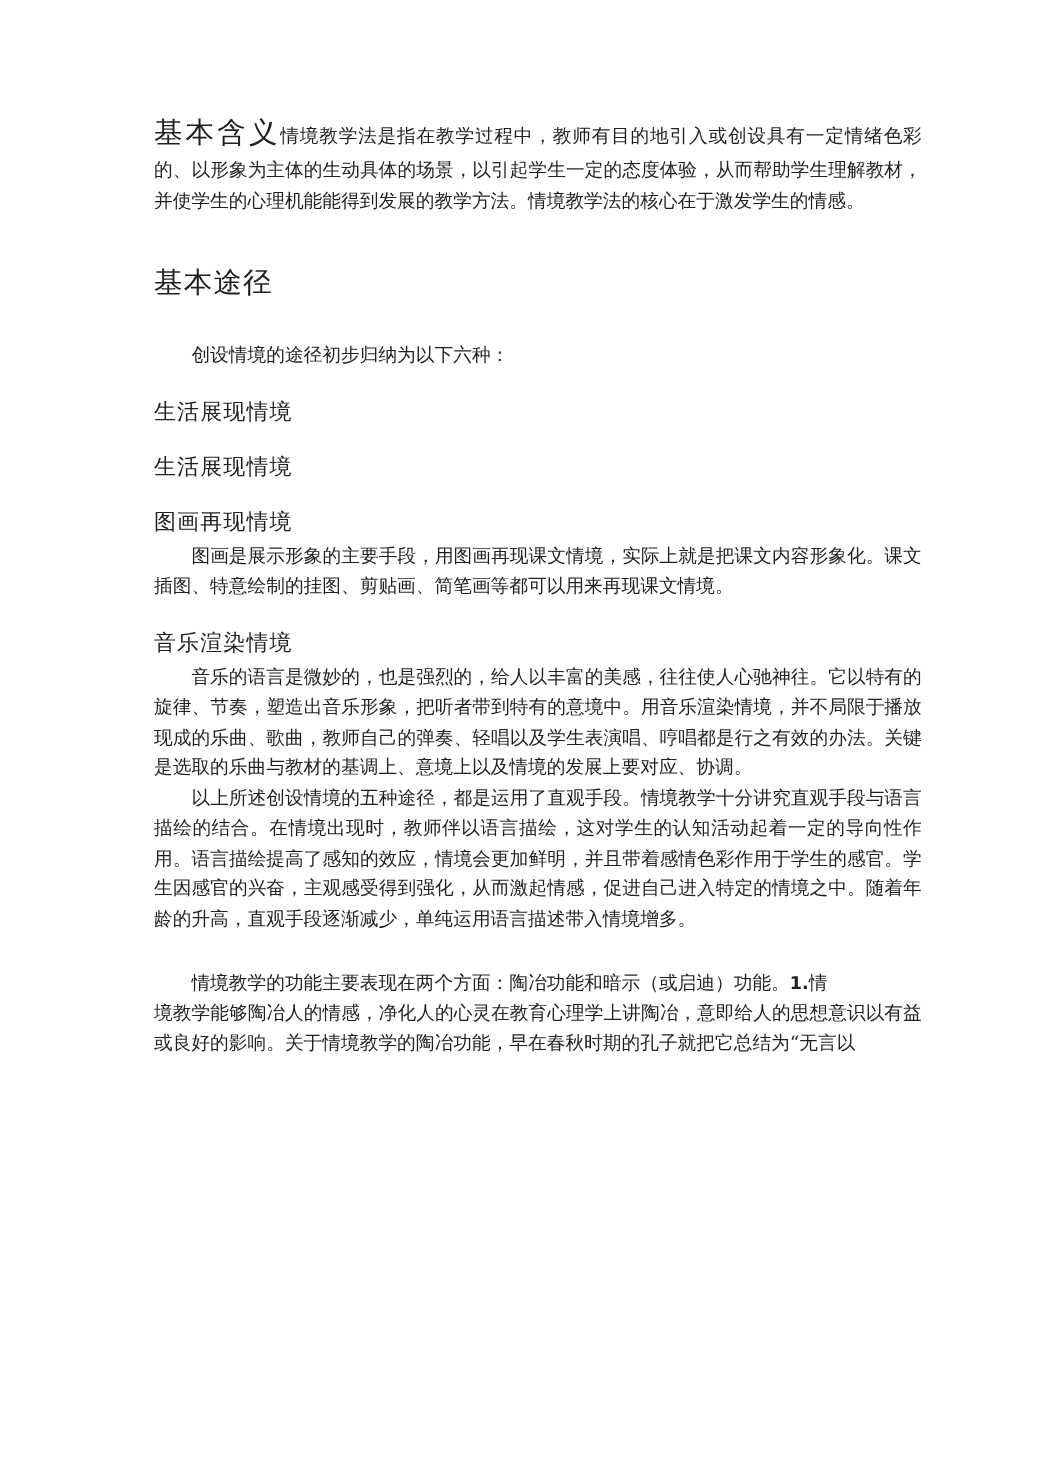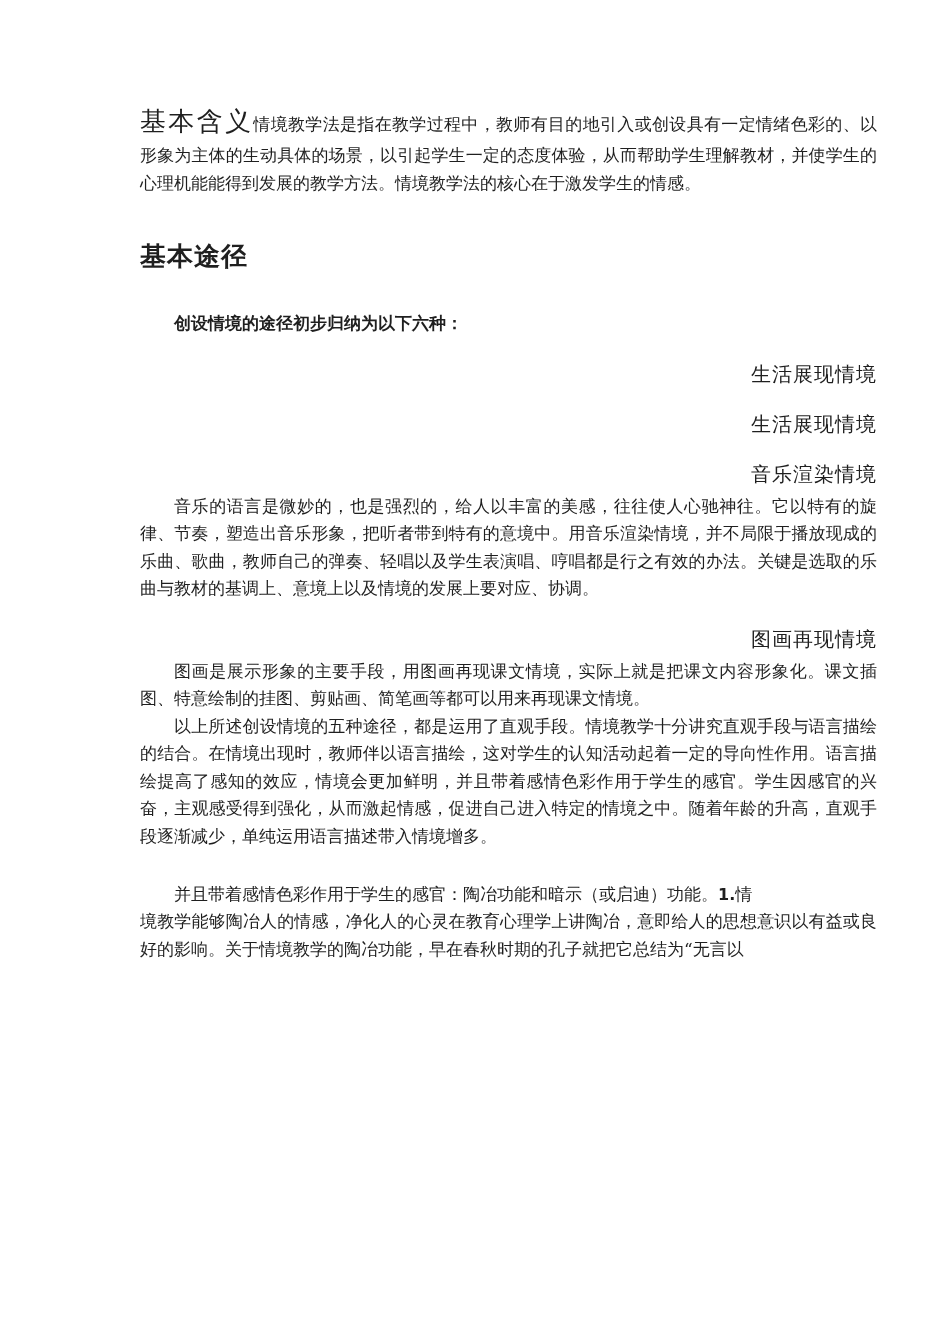--- a/index.html
+++ b/index.html
@@ -11,53 +11,51 @@
     width: 950px;
     height: 1344px;
     overflow: hidden;
     font-family: "DejaVu Serif", "Liberation Serif", serif;
     color: #1f1f1f;
   }
   .page {
     box-sizing: border-box;
     width: 950px;
     height: 1344px;
-    padding: 100px 73px 0 140px;
+    padding: 100px 112px 0 140px;
     background: #ffffff;
   }
   .body-p {
     font-size: 17px;
     line-height: 1.62;
     margin: 0;
     text-align: justify;
     text-indent: 2em;
   }
   .lead {
     text-indent: 0;
   }
   .lead-heading {
     font-size: 26px;
     letter-spacing: 2px;
   }
   .doc-h1 {
     font-size: 26px;
-    font-weight: bold;
+    font-weight: normal;
     letter-spacing: 1px;
     margin: 42px 0 0 0;
   }
   .intro-p {
     margin-top: 36px;
-    font-weight: bold;
   }
   .doc-h3 {
     font-size: 20px;
     font-weight: normal;
     letter-spacing: 1px;
     margin: 23px 0 5px 0;
-    text-align: right;
   }
   .closing-p {
     margin-top: 30px;
   }
   .bold-num {
     font-family: "DejaVu Sans", "Liberation Sans", sans-serif;
     font-weight: bold;
     font-size: 16px;
   }
 </style>
@@ -74,31 +72,31 @@
 
   <section>
     <h3 class="doc-h3">生活展现情境</h3>
   </section>
 
   <section>
     <h3 class="doc-h3">生活展现情境</h3>
   </section>
 
   <section>
-    <h3 class="doc-h3">音乐渲染情境</h3>
-    <p class="body-p">音乐的语言是微妙的，也是强烈的，给人以丰富的美感，往往使人心驰神往。它以特有的旋律、节奏，塑造出音乐形象，把听者带到特有的意境中。用音乐渲染情境，并不局限于播放现成的乐曲、歌曲，教师自己的弹奏、轻唱以及学生表演唱、哼唱都是行之有效的办法。关键是选取的乐曲与教材的基调上、意境上以及情境的发展上要对应、协调。</p>
+    <h3 class="doc-h3">图画再现情境</h3>
+    <p class="body-p">图画是展示形象的主要手段，用图画再现课文情境，实际上就是把课文内容形象化。课文插图、特意绘制的挂图、剪贴画、简笔画等都可以用来再现课文情境。</p>
   </section>
 
   <section>
-    <h3 class="doc-h3">图画再现情境</h3>
-    <p class="body-p">图画是展示形象的主要手段，用图画再现课文情境，实际上就是把课文内容形象化。课文插图、特意绘制的挂图、剪贴画、简笔画等都可以用来再现课文情境。</p>
+    <h3 class="doc-h3">音乐渲染情境</h3>
+    <p class="body-p">音乐的语言是微妙的，也是强烈的，给人以丰富的美感，往往使人心驰神往。它以特有的旋律、节奏，塑造出音乐形象，把听者带到特有的意境中。用音乐渲染情境，并不局限于播放现成的乐曲、歌曲，教师自己的弹奏、轻唱以及学生表演唱、哼唱都是行之有效的办法。关键是选取的乐曲与教材的基调上、意境上以及情境的发展上要对应、协调。</p>
   </section>
 
   <section>
   </section>
 
   <section>
     <p class="body-p">以上所述创设情境的五种途径，都是运用了直观手段。情境教学十分讲究直观手段与语言描绘的结合。在情境出现时，教师伴以语言描绘，这对学生的认知活动起着一定的导向性作用。语言描绘提高了感知的效应，情境会更加鲜明，并且带着感情色彩作用于学生的感官。学生因感官的兴奋，主观感受得到强化，从而激起情感，促进自己进入特定的情境之中。随着年龄的升高，直观手段逐渐减少，单纯运用语言描述带入情境增多。</p>
   </section>
 
-  <p class="body-p closing-p"><span>并且带着感情色彩作用于学生的感官：陶冶功能和暗示（或启迪）功能。</span><span class="bold-num">1.</span><span>情</span><br><span>境教学能够陶冶人的情感，净化人的心灵在教育心理学上讲陶冶，意即给人的思想意识以有益或良好的影响。关于情境教学的陶冶功能，早在春秋时期的孔子就把它总结为“无言以</span></p>
+  <p class="body-p closing-p"><span>情境教学的功能主要表现在两个方面：陶冶功能和暗示（或启迪）功能。</span><span class="bold-num">1.</span><span>情</span><br><span>境教学能够陶冶人的情感，净化人的心灵在教育心理学上讲陶冶，意即给人的思想意识以有益或良好的影响。关于情境教学的陶冶功能，早在春秋时期的孔子就把它总结为“无言以</span></p>
 
 </div>
 
 </body></html>

